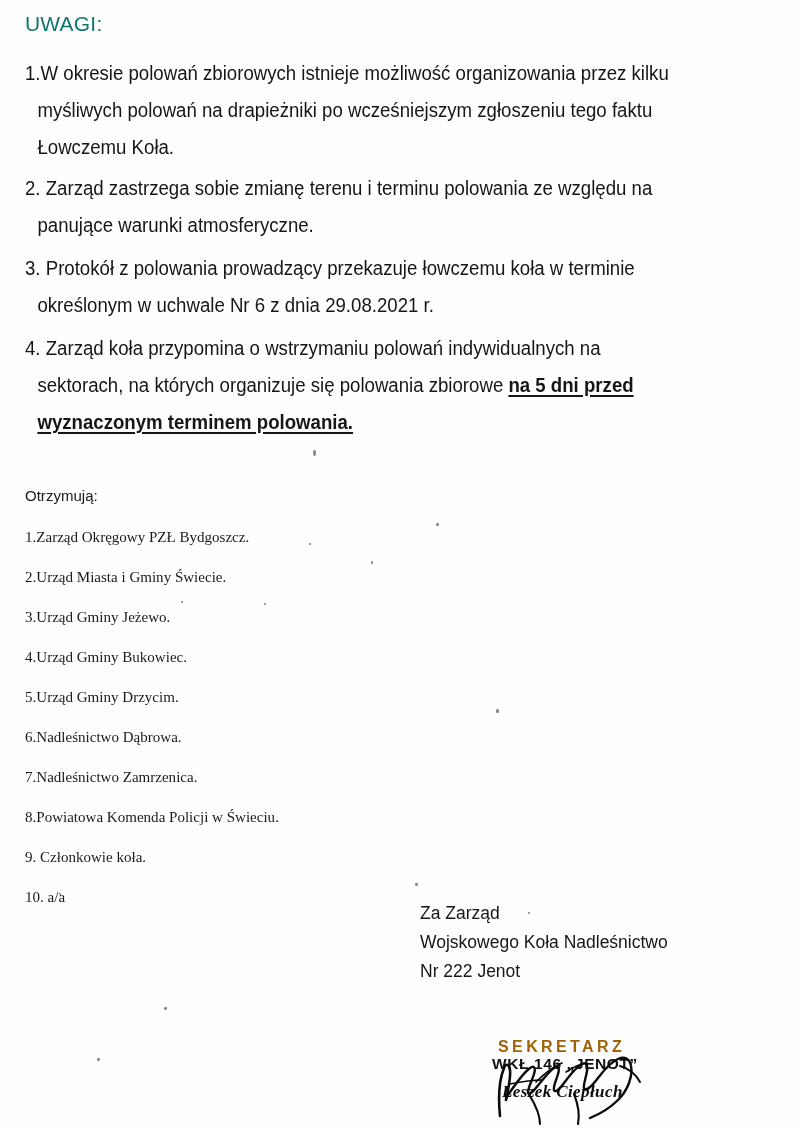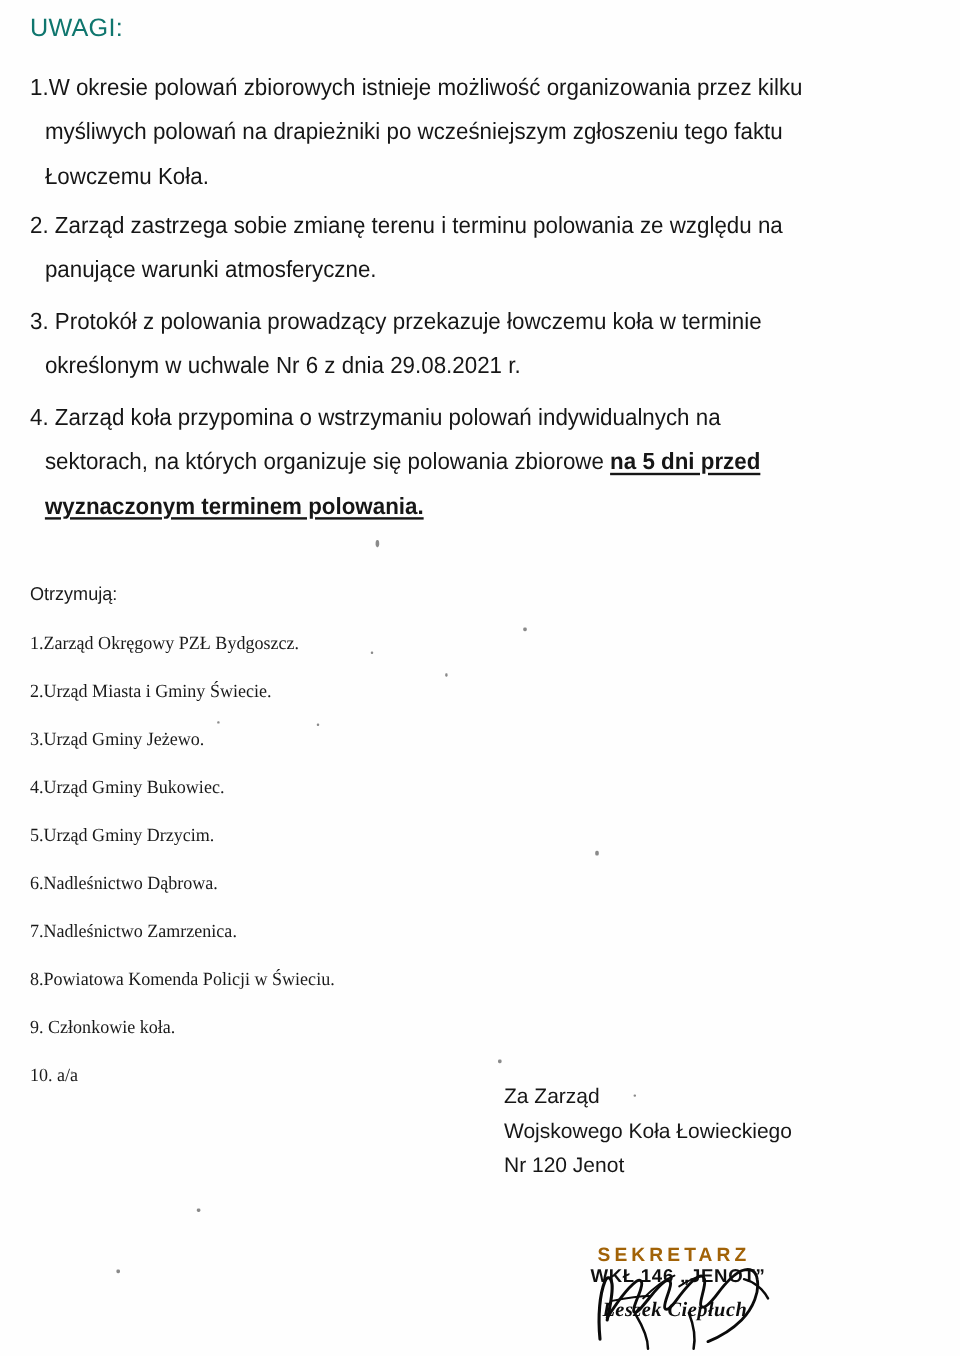--- a/index.html
+++ b/index.html
@@ -193,22 +193,22 @@
       <li>5.Urząd Gminy Drzycim.</li>
       <li>6.Nadleśnictwo Dąbrowa.</li>
       <li>7.Nadleśnictwo Zamrzenica.</li>
       <li>8.Powiatowa Komenda Policji w Świeciu.</li>
       <li>9. Członkowie koła.</li>
       <li>10. a/a</li>
     </ul>
 
   <div class="signoff">
     <span class="ln">Za Zarząd</span>
-    <span class="ln">Wojskowego Koła Łowieckiego</span>
-    <span class="ln">Nr 120 Jenot</span>
+    <span class="ln">Wojskowego Koła Nadleśnictwo</span>
+    <span class="ln">Nr 222 Jenot</span>
   </div>
 
   <div class="stamp-wrap">
     <div class="stamp-line1">SEKRETARZ</div>
     <div class="stamp-line2">WKŁ 146 „JENOT”</div>
     <div class="stamp-name">Leszek Ciepłuch</div>
     <svg class="handwriting" viewBox="0 0 240 90">
       <g fill="none" stroke="#0b0b0b" stroke-linecap="round" stroke-linejoin="round">
         <path d="M30 78 C28 58, 30 40, 34 30 C36 25, 39 26, 40 32 C41 40, 38 52, 36 62" stroke-width="2.6"></path>
         <path d="M36 60 C44 48, 52 36, 60 30 C64 27, 66 30, 64 36 C62 43, 58 50, 58 54

